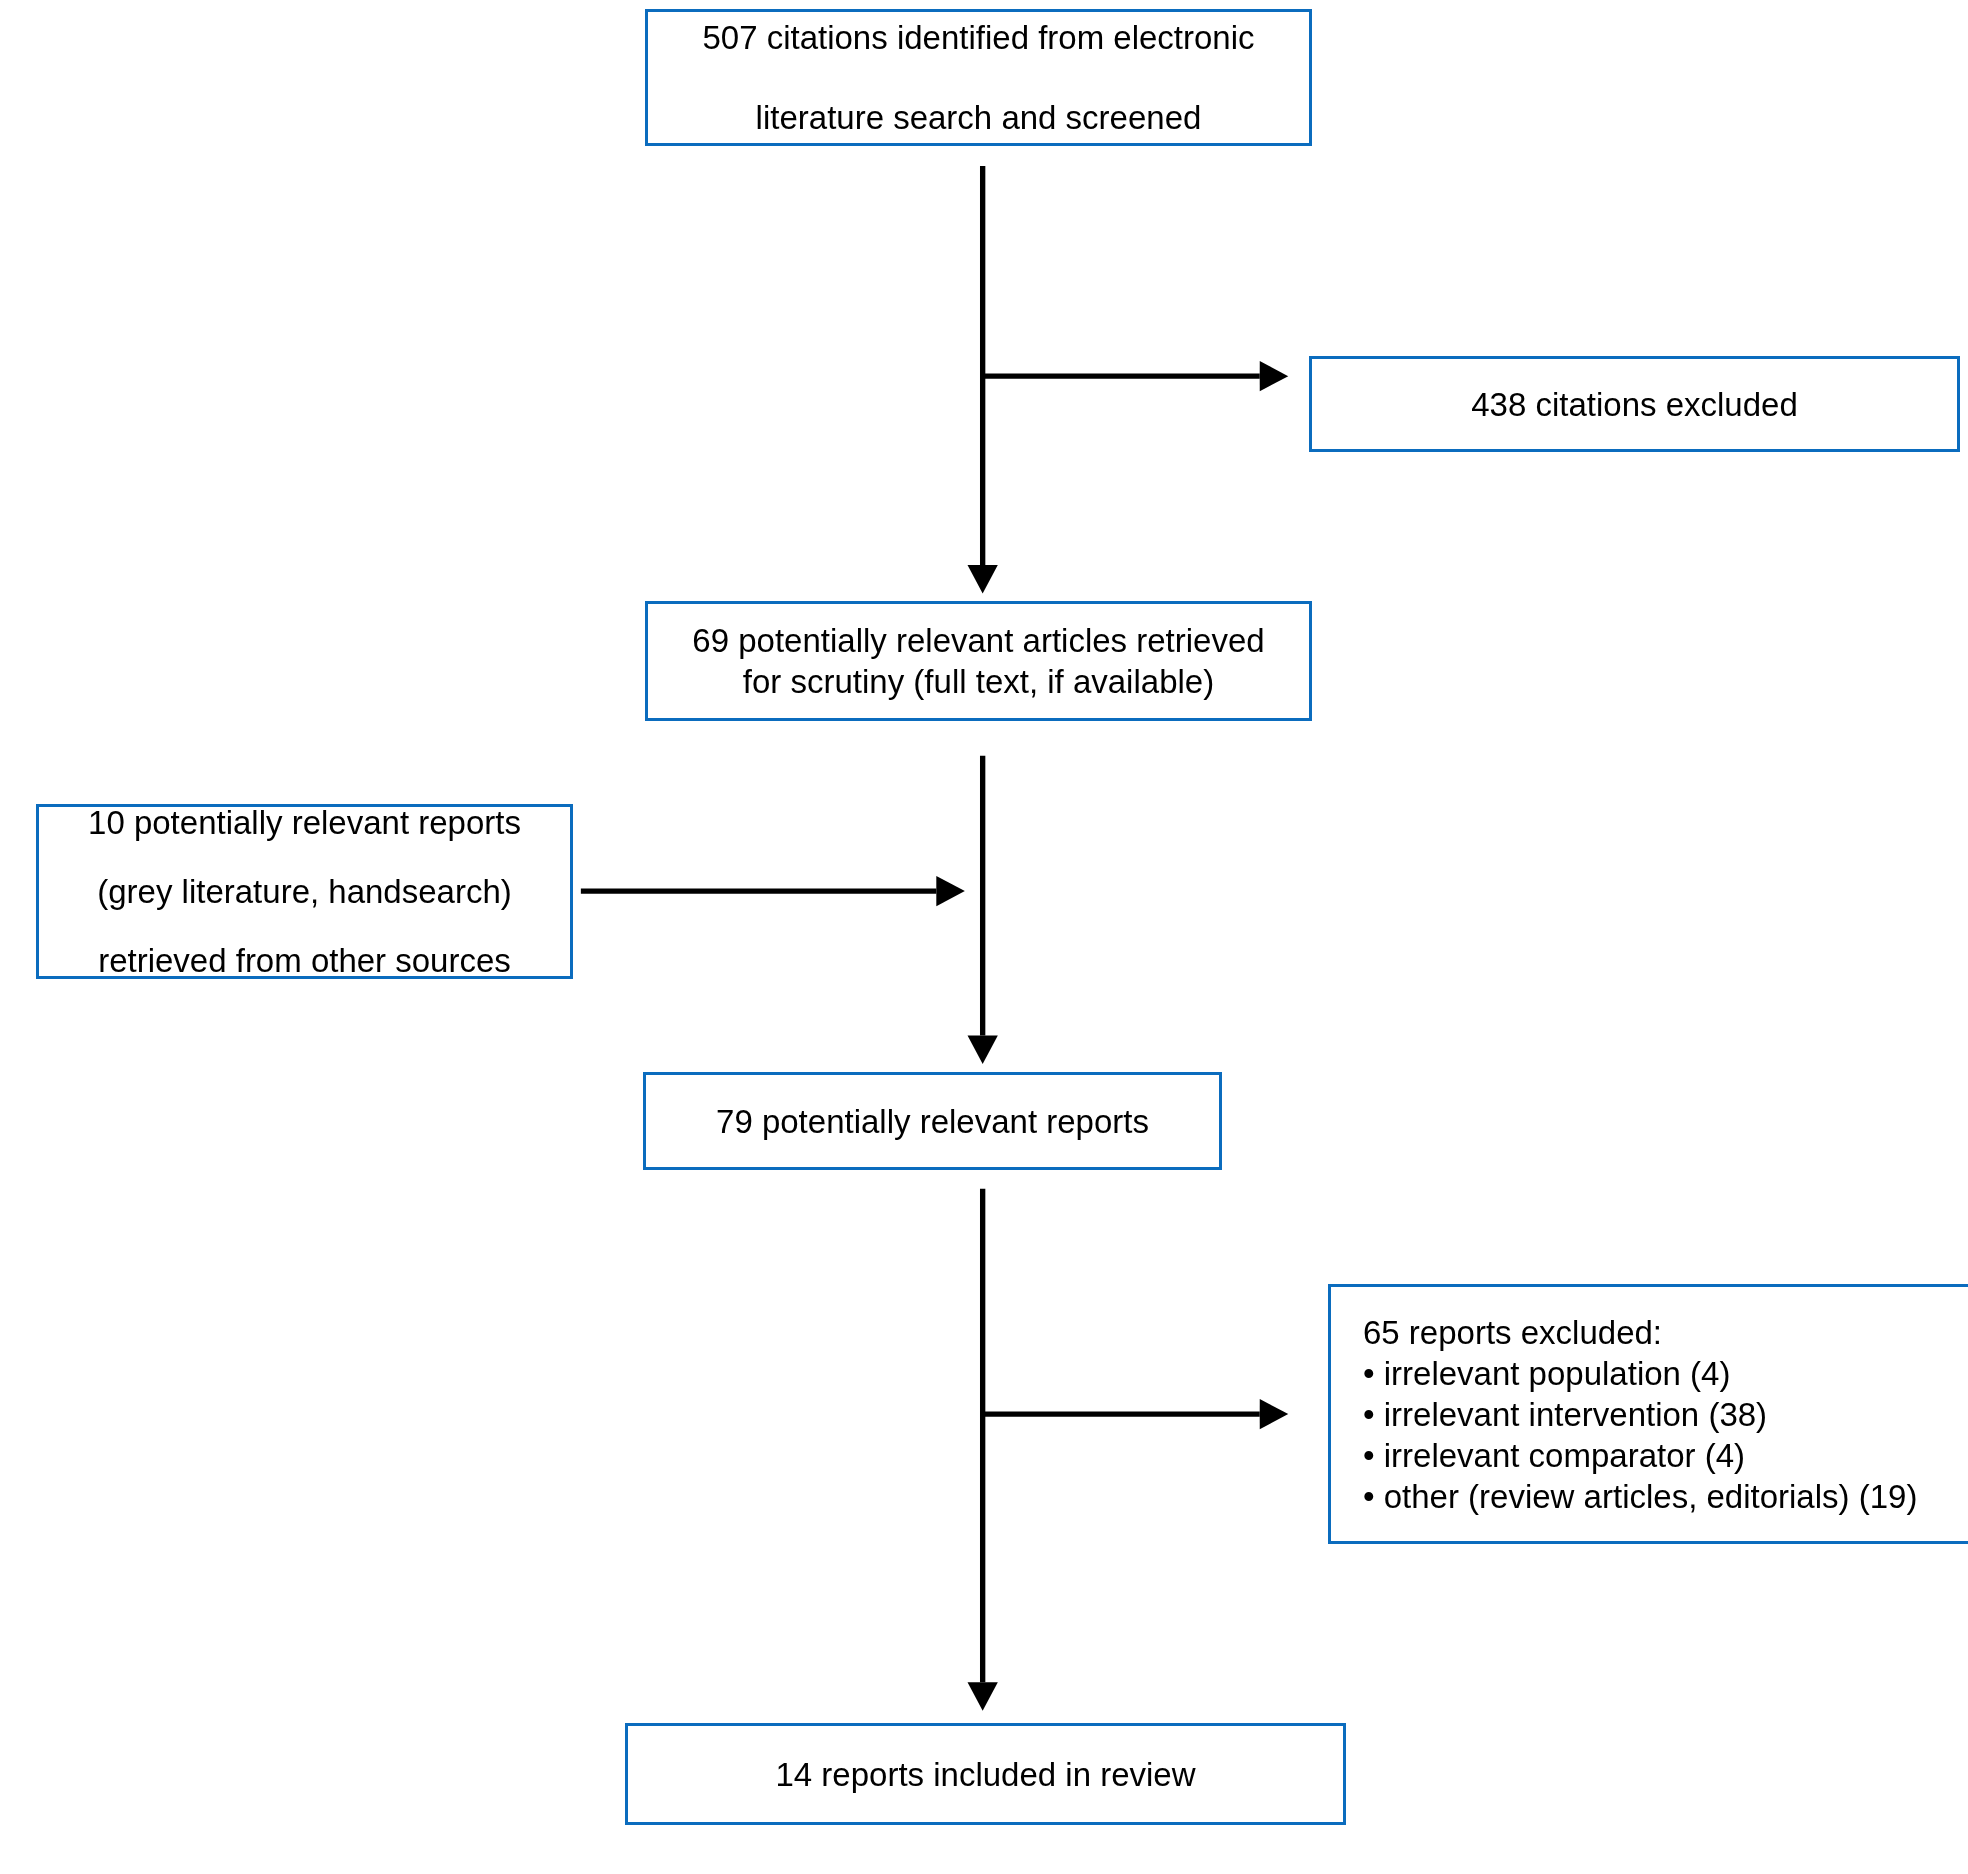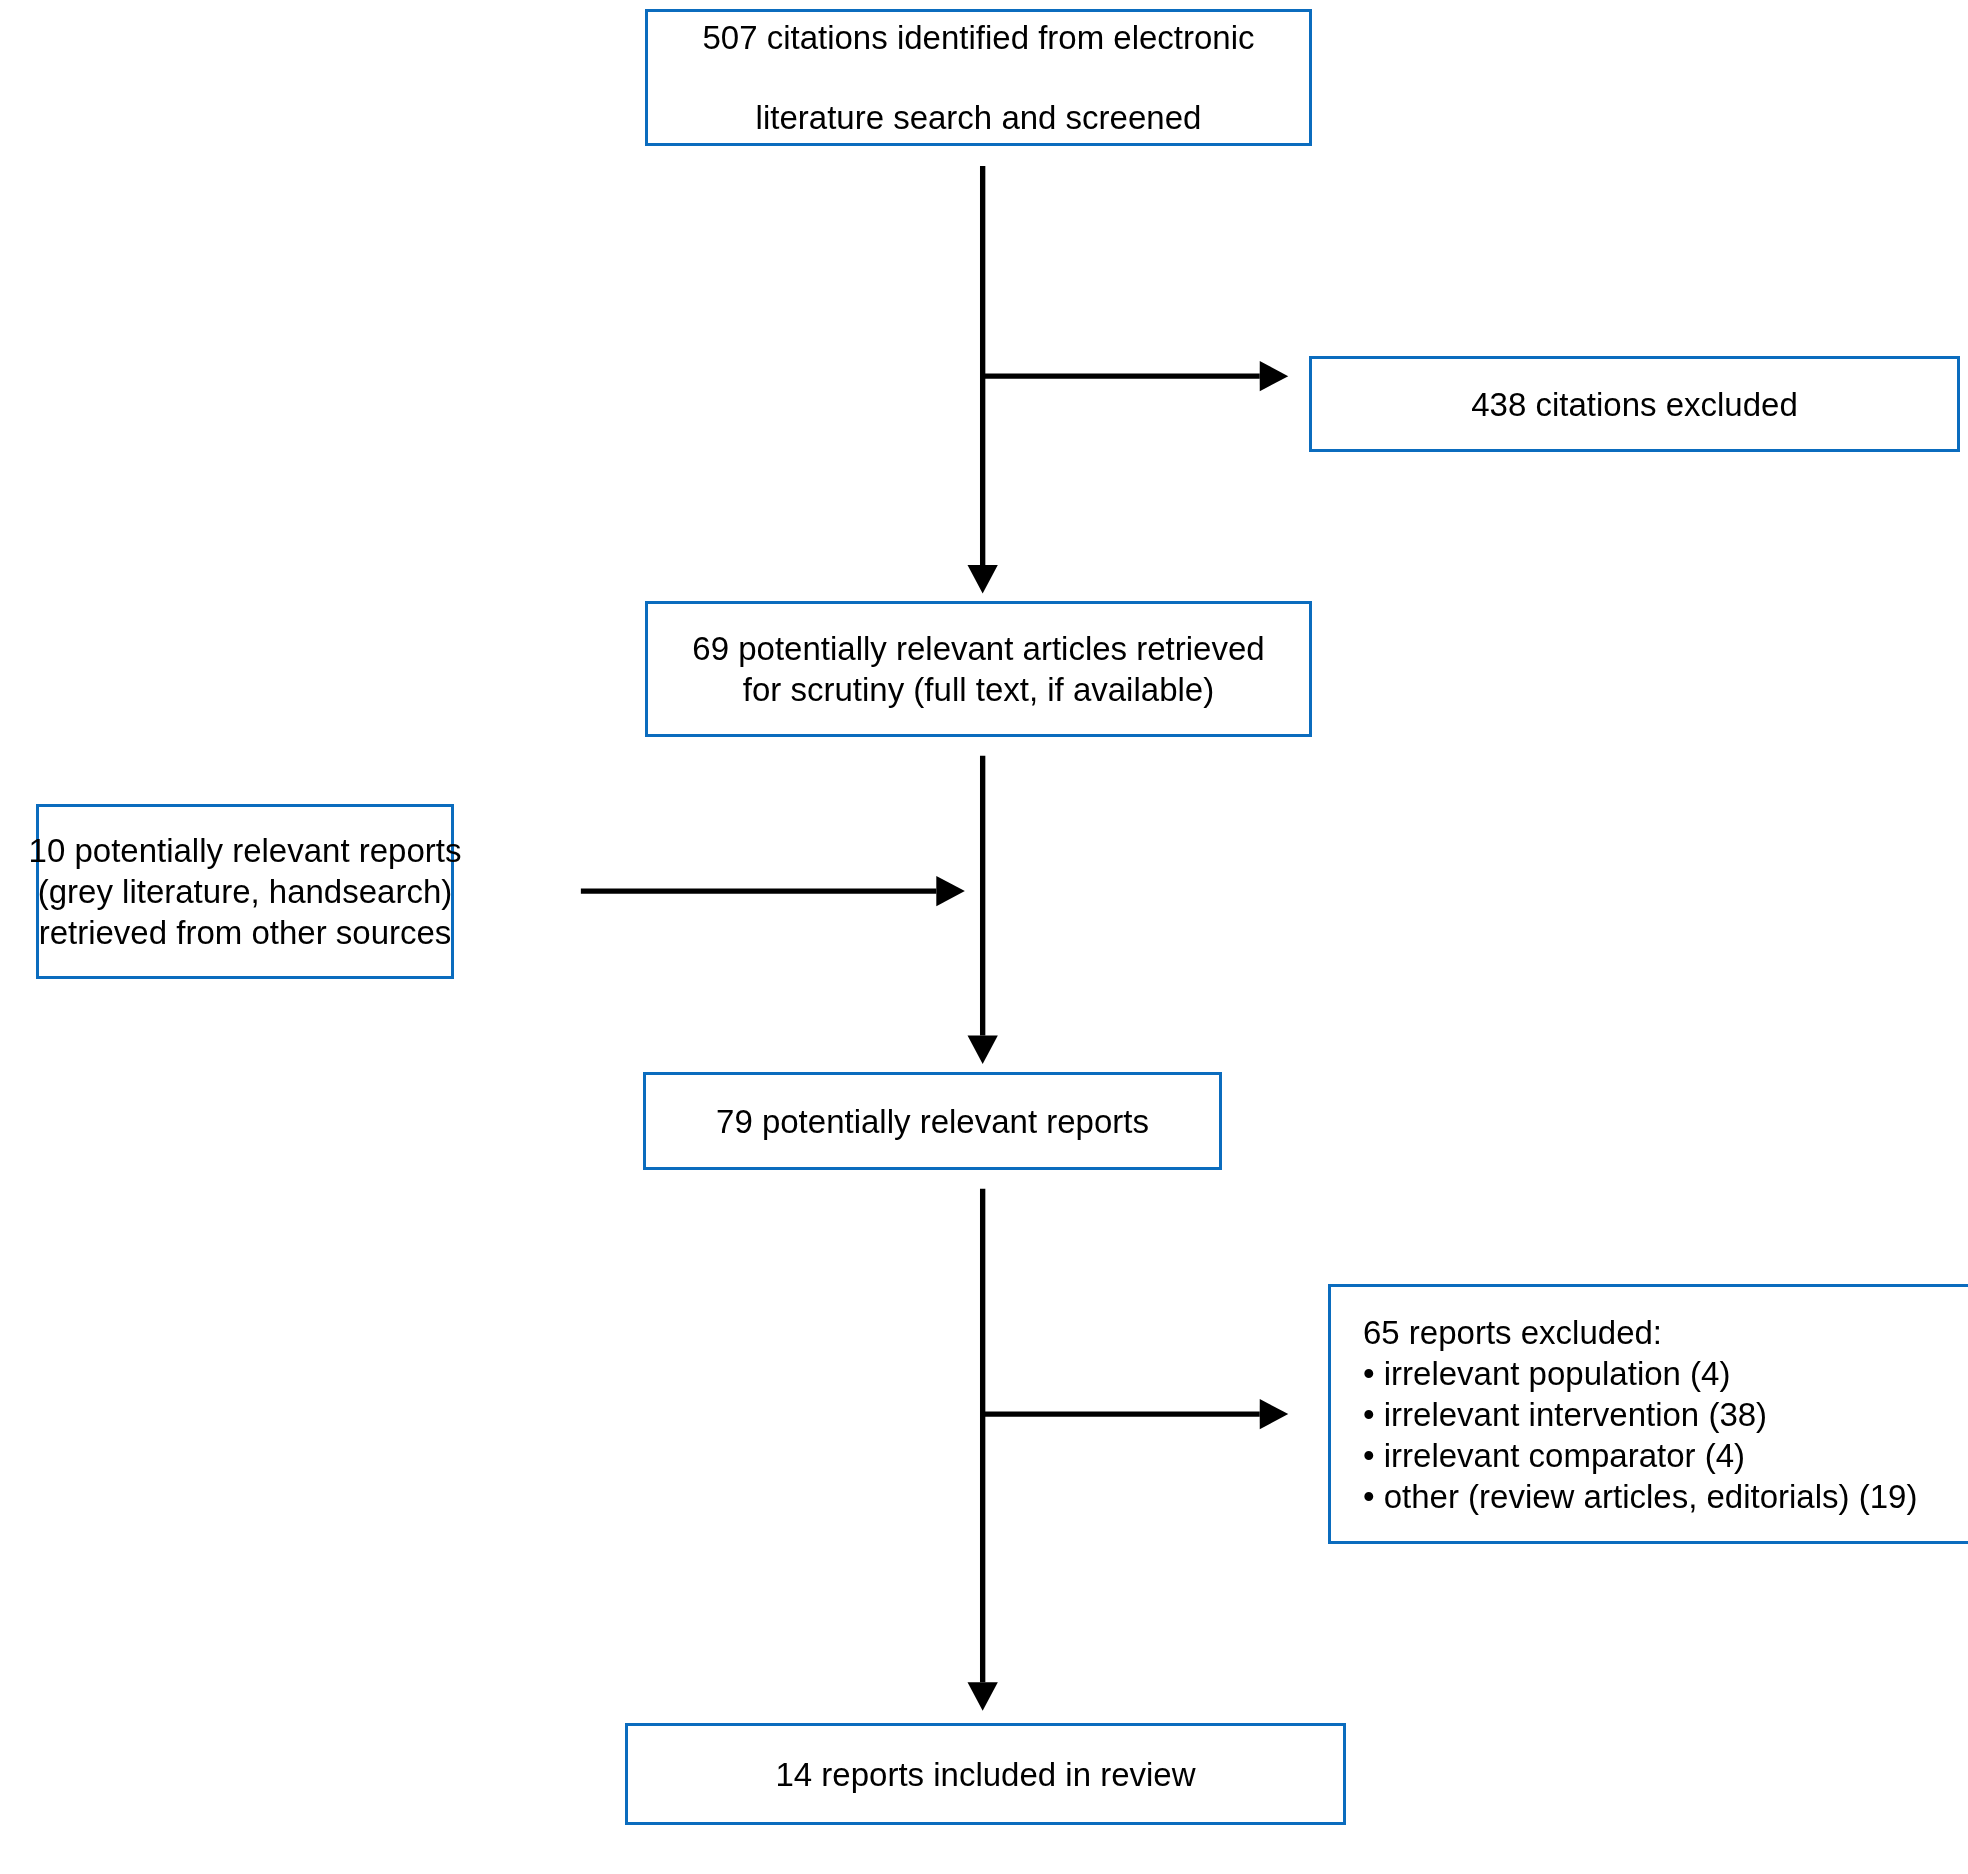--- a/index.html
+++ b/index.html
@@ -36,22 +36,22 @@
     text-align: center;
     font-size: 33px;
     line-height: 41px;
     color: #000000;
   }
   .box .line {
     white-space: nowrap;
   }
   .box-507   { left: 645px;  top: 9px;   width: 667px; height: 137px; gap: 39px; }
   .box-438   { left: 1309px; top: 328px;  width: 651px; height: 96px; margin-top: 28px; }
-  .box-69    { left: 645px;  top: 601px;  width: 667px; height: 136px; }
-  .box-10    { left: 36px;   top: 804px;  width: 418px; height: 175px; }
+  .box-69    { left: 645px;  top: 601px;  width: 667px; height: 120px; }
+  .box-10    { left: 36px;   top: 804px;  width: 537px; height: 175px; gap: 28px; }
   .box-79    { left: 643px;  top: 1072px; width: 579px; height: 98px; }
   .box-65 {
     left: 1304px; top: 1284px; width: 655px; height: 260px;
     align-items: flex-start;
     text-align: left;
     padding-left: 32px;
     padding-right: 10.7px;
     margin-left: 24px;
   }
   .box-14    { left: 625px;  top: 1723px; width: 721px; height: 102px; }

